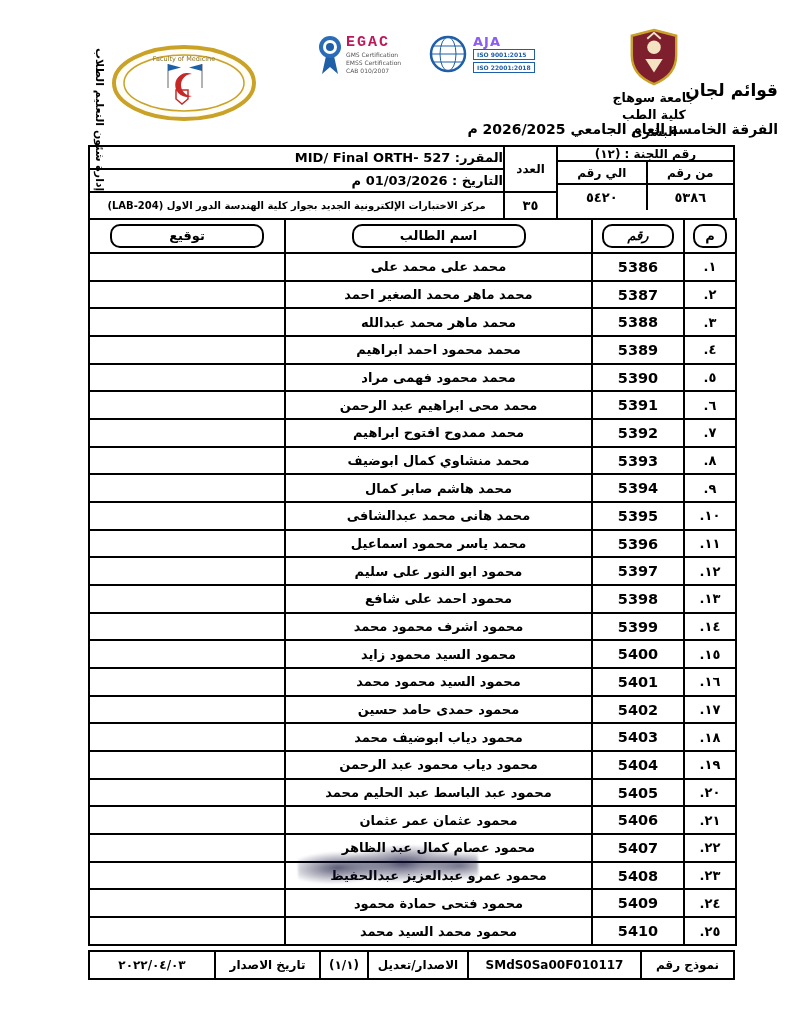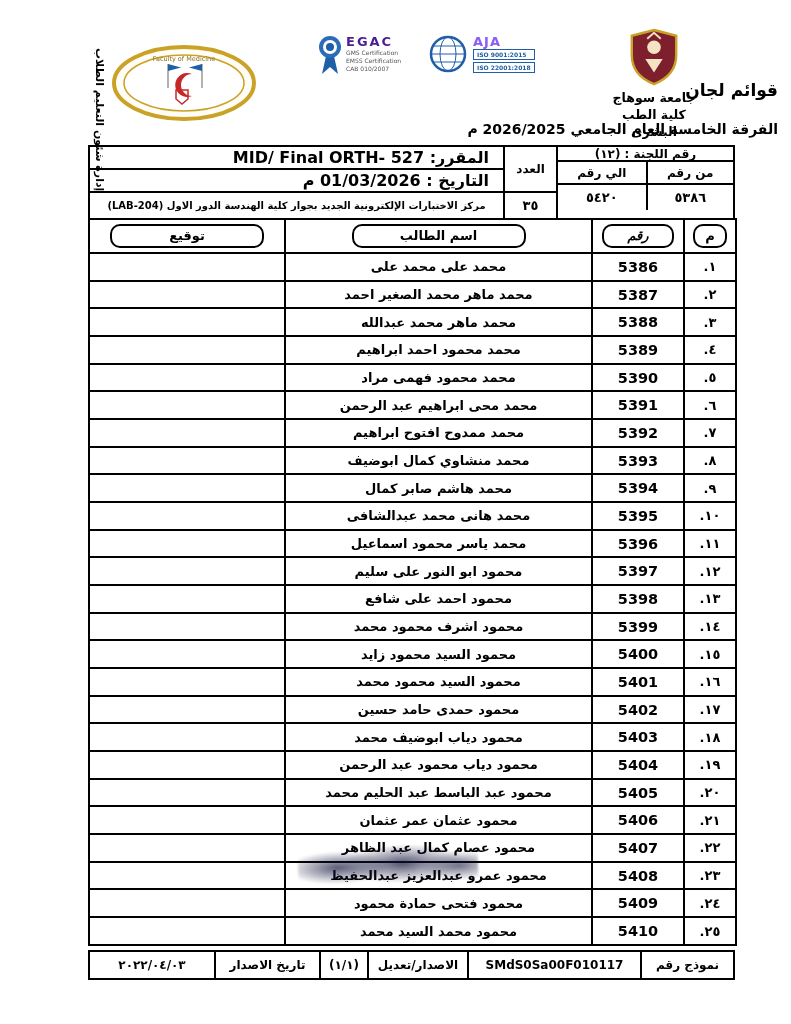--- a/index.html
+++ b/index.html
@@ -10,21 +10,21 @@
   .page{position:absolute;inset:0;}
 
   
   .hdr-zone{position:absolute;top:0;left:0;width:791px;height:145px;}
   .admin-vertical{
     position:absolute;left:86px;top:48px;height:98px;width:20px;
     writing-mode:vertical-rl;font-size:11px;font-weight:700;white-space:nowrap;
   }
   .seal{position:absolute;left:110px;top:44px;}
   .egac{position:absolute;left:318px;top:34px;display:flex;gap:4px;align-items:flex-start;}
-  .egac-name{font-size:13px;font-weight:800;color:#4c1d95;letter-spacing:2px;}
+  .egac-name{font-size:15px;font-weight:800;color:#be185d;letter-spacing:2px;font-family:Liberation Mono, monospace;}
   .tiny{font-size:6px;color:#555;line-height:1.35;white-space:nowrap;}
   .aja{position:absolute;left:428px;top:34px;display:flex;gap:5px;align-items:flex-start;}
   .aja-name{font-size:13px;font-weight:800;color:#8b5cf6;letter-spacing:1px;}
   .iso-box{border:1px solid #1f5fa8;color:#1f5fa8;font-size:6px;padding:1px 3px;margin-bottom:2px;white-space:nowrap;font-weight:700;}
   .titles{position:absolute;left:128px;top:80px;width:650px;text-align:right;direction:rtl;}
   .t1{font-size:17px;font-weight:800;}
   .t2{font-size:14px;font-weight:800;margin-top:21px;}
   .univ{position:absolute;left:598px;top:28px;width:112px;text-align:center;direction:rtl;}
   .univ .nm{font-size:12.5px;font-weight:800;line-height:1.35;}
 
@@ -39,21 +39,21 @@
   .cell{display:flex;align-items:center;justify-content:center;font-weight:800;}
   .committee{height:15px;border-bottom:2px solid #000;font-size:12px;}
   .fromto,.ftvals{display:grid;grid-template-columns:1fr 1fr;}
   .fromto{height:23px;border-bottom:2px solid #000;}
   .fromto>div,.ftvals>div{display:flex;align-items:center;justify-content:center;font-weight:800;font-size:12px;}
   .fromto>div:first-child,.ftvals>div:first-child{border-left:2px solid #000000;}
   .ftvals{height:25px;}
   .ftvals>div{font-size:13px;}
   .count-label{height:46px;border-bottom:2px solid #000;font-size:12px;}
   .count-value{height:25px;font-size:13px;}
-  .course,.idate{height:23px;border-bottom:2px solid #000;font-size:16px;justify-content:flex-start;padding-right:14px;}
+  .course,.idate{height:23px;border-bottom:2px solid #000;font-size:13px;justify-content:flex-start;}
   .location{height:25px;font-size:10px;}
 
   
   .main-table{
     border-collapse:collapse;width:647px;height:728px;table-layout:fixed;
     direction:rtl;margin-top:-2px;
   }
   .main-table th,.main-table td{
     border:2px solid #000;padding:0;text-align:center;vertical-align:middle;overflow:hidden;
   }

